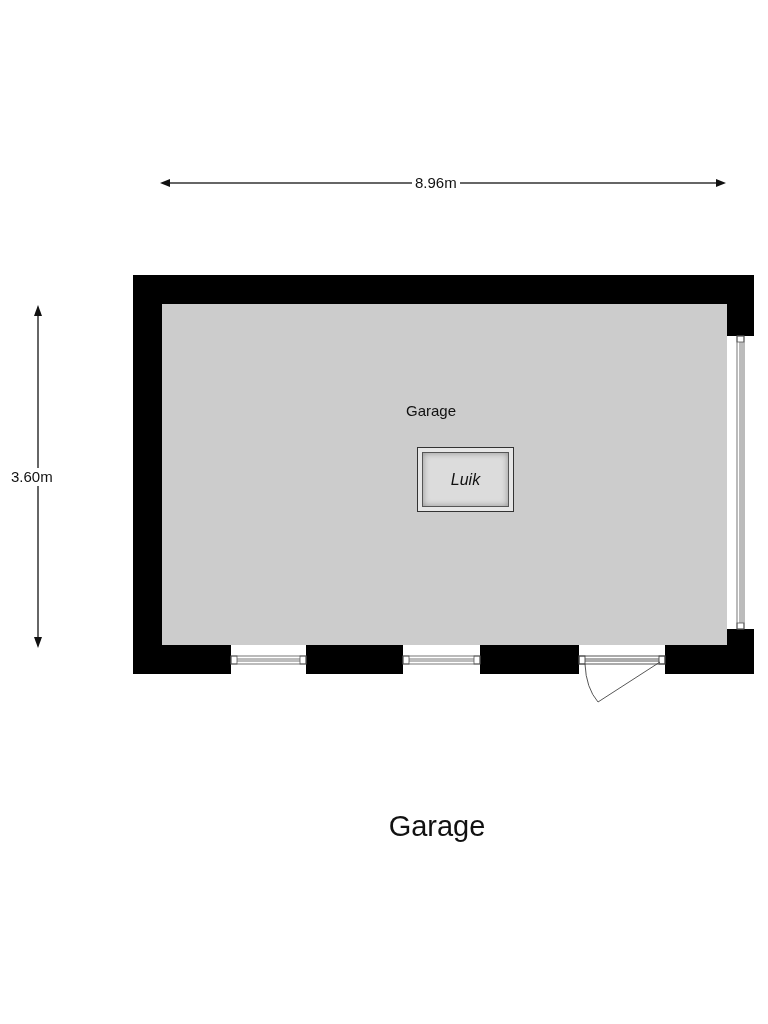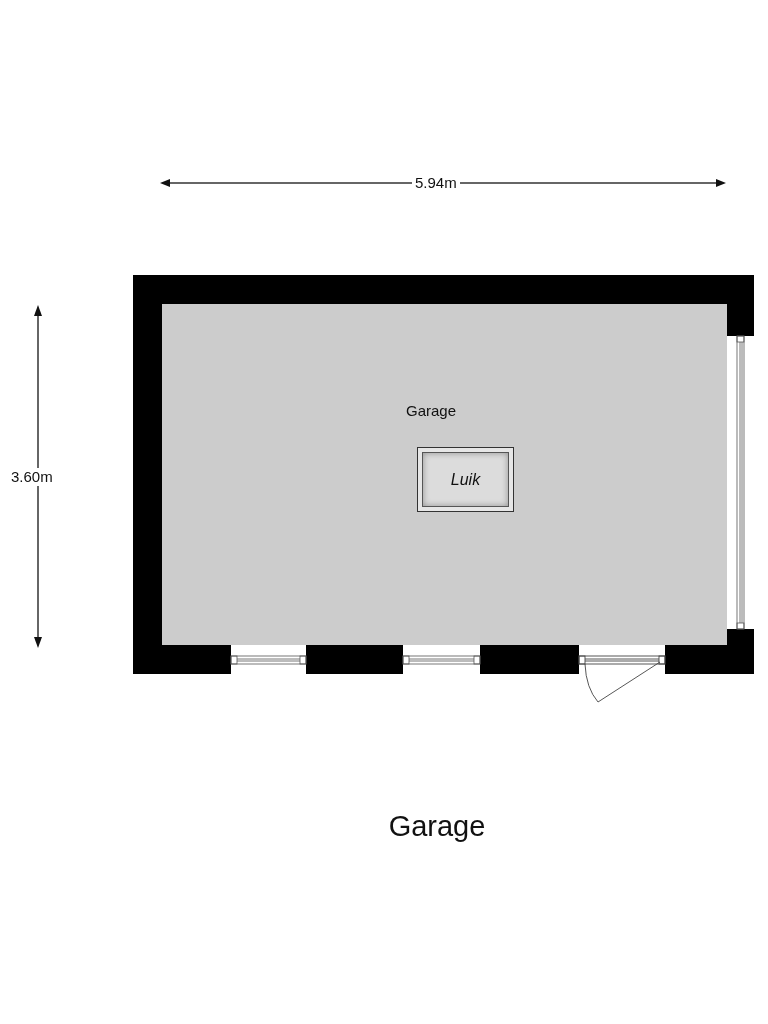--- a/index.html
+++ b/index.html
@@ -73,21 +73,21 @@
 
   <g fill="none" stroke="#555" stroke-width="0.8">
     <rect x="737" y="336" width="7" height="293" fill="#fff"></rect>
     <rect x="737" y="336" width="7" height="6"></rect>
     <rect x="737" y="623" width="7" height="6"></rect>
     <line x1="740" y1="342" x2="740" y2="623"></line>
     <line x1="742" y1="342" x2="742" y2="623"></line>
   </g>
 </svg>
 
-<div class="dim-label" style="left:412px; top:174px;">5.94m</div>
+<div class="dim-label" style="left:412px; top:174px;">8.96m</div>
 <div class="dim-label" style="left:8px; top:468px;text-align:right;">3.60m</div>
 
 <div class="room-label" style="left:406px; top:402px;">Garage</div>
 
 <div class="luik">
   <div class="luik-inner">Luik</div>
 </div>
 
 <div class="floor-title">Garage</div>
 

